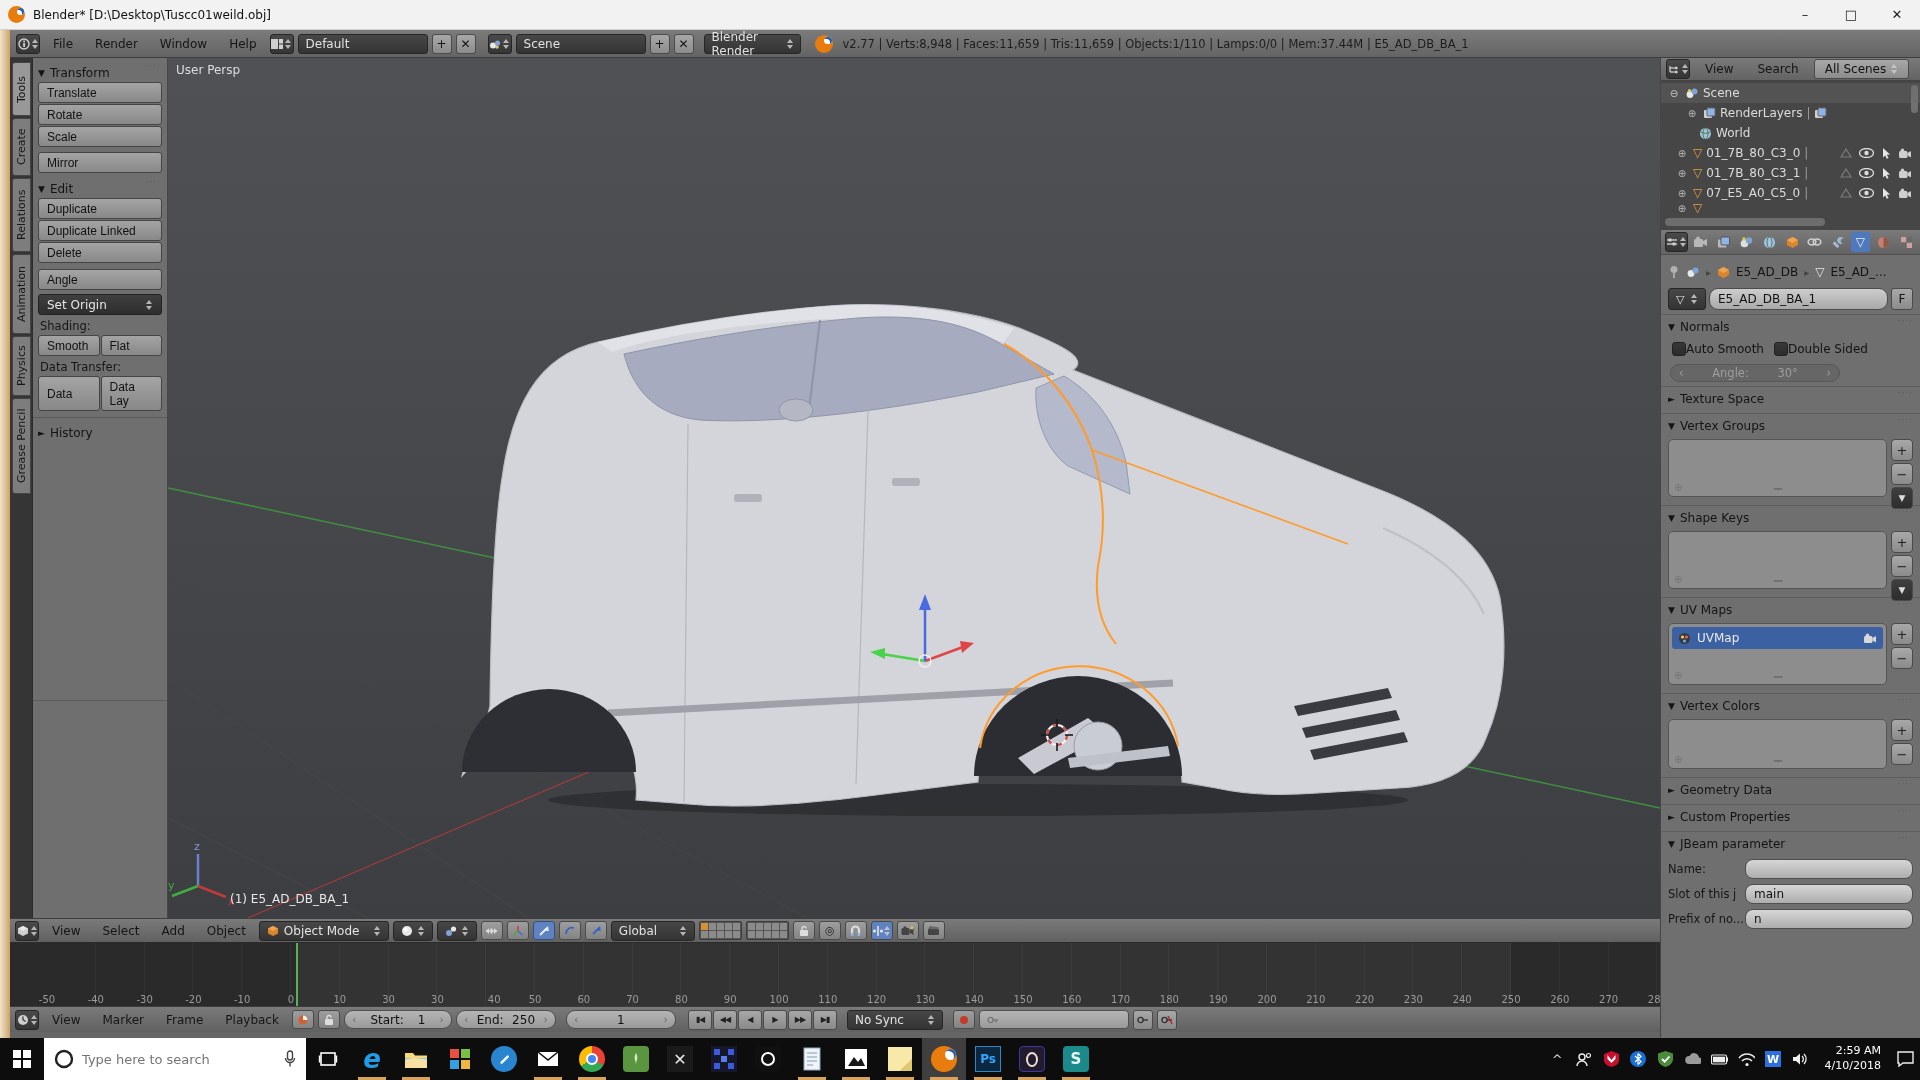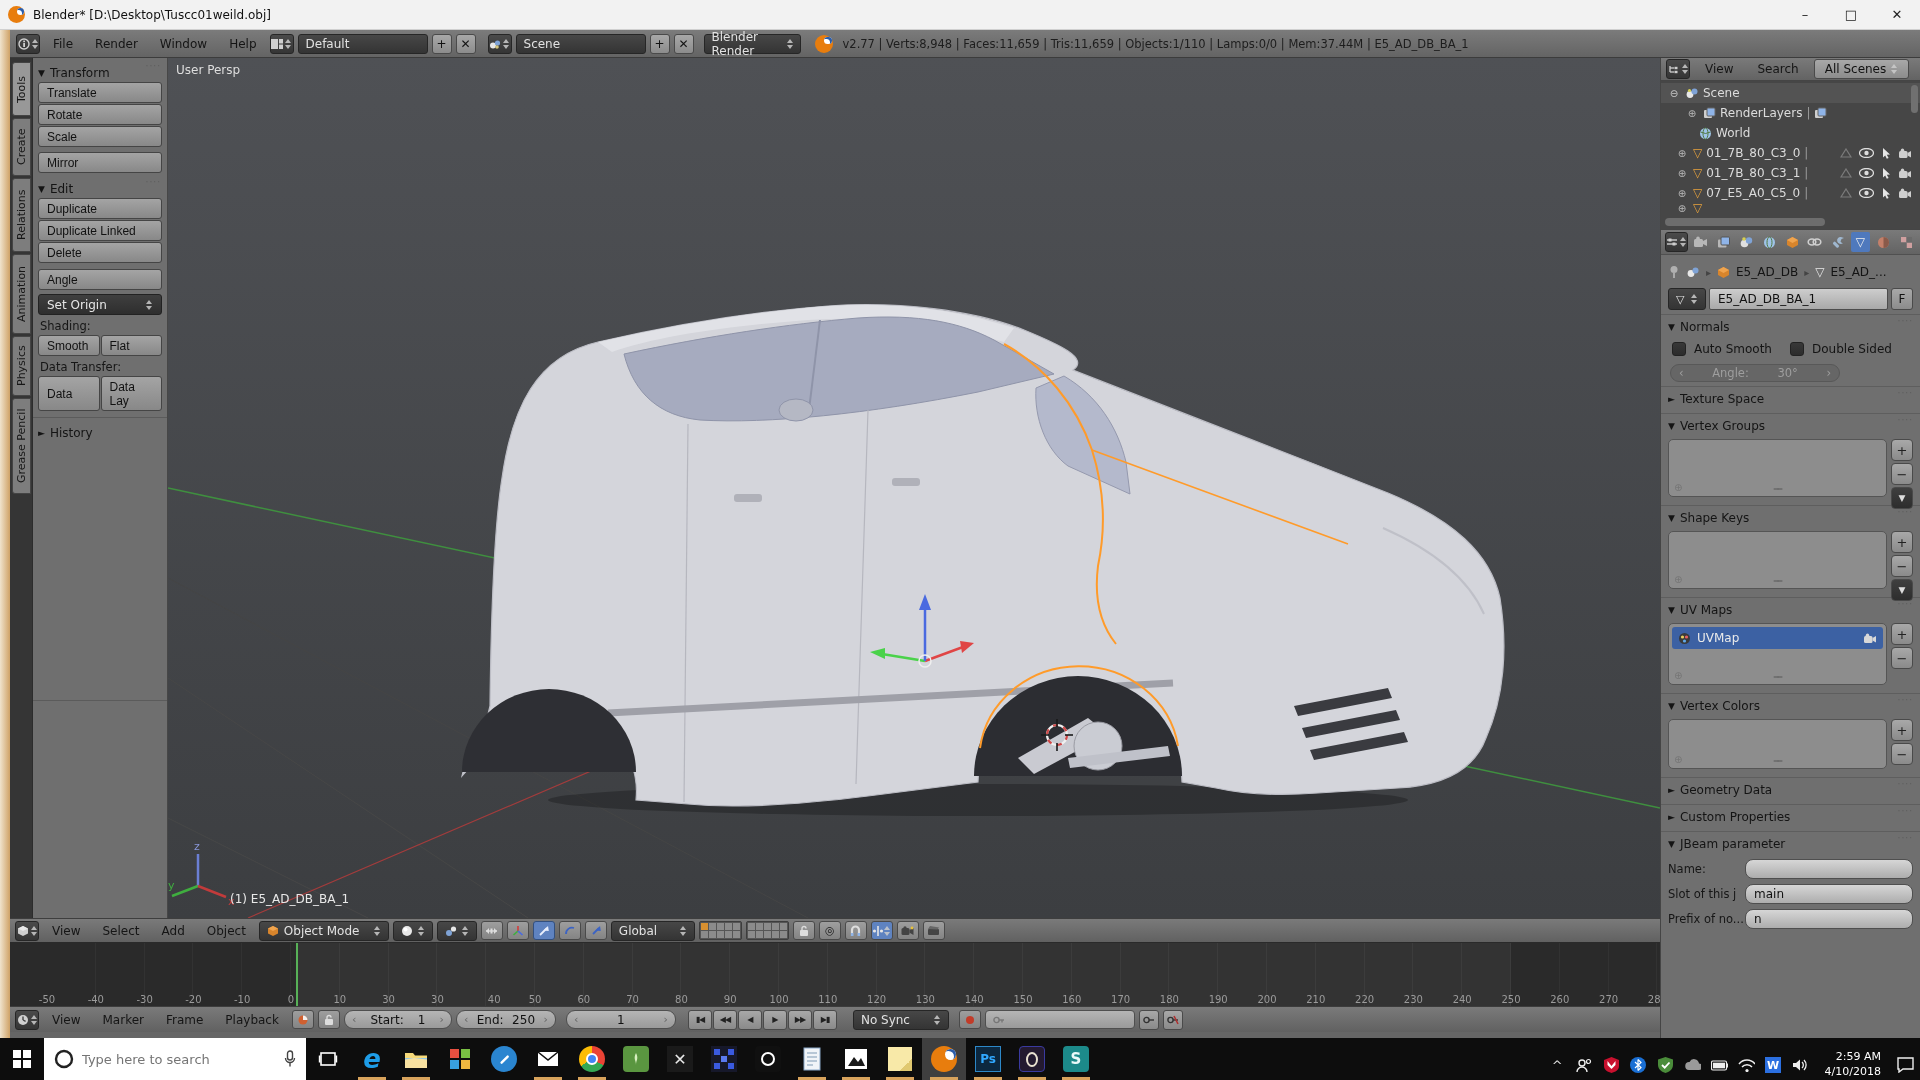--- a/index.html
+++ b/index.html
@@ -85,23 +85,23 @@
 .sidebtns{position:absolute;right:0;top:0;display:flex;flex-direction:column;gap:2px}
 .sb{width:22px;height:22px;border-radius:4px;background:linear-gradient(#a8a8a8,#8a8a8a);border:1px solid #4a4a4a;display:flex;align-items:center;justify-content:center;color:#222;font-size:13px}
 .sb.dark{background:linear-gradient(#3f3f3f,#2d2d2d);color:#ddd;font-size:9px}
 .uvrow{position:absolute;left:3px;right:3px;top:3px;height:22px;background:#3c61a3;border-radius:3px;display:flex;align-items:center;gap:6px;padding:0 6px;color:#eaeaea}
 .chk{width:14px;height:14px;border-radius:3px;background:linear-gradient(#383838,#2c2c2c);border:1px solid #222;display:inline-block}
 .fieldrow{display:flex;align-items:center;margin:5px 0}
 .fieldrow label{width:90px;font-size:11.5px;color:#161616}
 .fieldrow input{flex:1;height:20px;border-radius:8px;border:1px solid #4f4f4f;background:linear-gradient(#d6d6d6,#adadad);padding:0 8px;font-size:12px;color:#111;font-family:inherit}
 .anglepill{width:170px;height:18px;border-radius:9px;background:#666;border:1px solid #585858;color:#9e9e9e;display:flex;align-items:center;justify-content:space-between;padding:0 8px;font-size:11.5px;margin:3px 0 3px 2px}
 .namefield{display:flex;align-items:center;gap:3px;margin:4px 0}
-.namefield .nf{flex:1;height:22px;background:linear-gradient(#cdcdcd,#a9a9a9);border:1px solid #4c4c4c;border-radius:2px;display:flex;align-items:center;padding:0 8px;color:#111}
-
-#taskbar{left:0;top:1038px;width:1920px;height:42px;background:#0d0d0d;display:flex;align-items:flex-end;color:#fff}
+.namefield .nf{flex:1;height:22px;background:linear-gradient(#cdcdcd,#a9a9a9);border:1px solid #4c4c4c;border-radius:9px;display:flex;align-items:center;padding:0 8px;color:#111}
+
+#taskbar{left:0;top:1038px;width:1920px;height:42px;background:#0d0d0d;display:flex;align-items:center;color:#fff}
 .tbapp{width:44px;height:42px;display:flex;align-items:center;justify-content:center;position:relative;flex:0 0 auto}
 .tbapp.open:after{content:"";position:absolute;bottom:0;left:8px;right:8px;height:3px;background:#d8a35c}
 .tbapp.active{background:#3f3f3f}
 #searchbox{width:262px;height:42px;background:#fff;display:flex;align-items:center;gap:8px;padding:0 10px;flex:0 0 auto}
 #searchbox input{border:none;outline:none;flex:1;font-size:13px;color:#333;font-family:inherit;background:transparent}
 #tray{margin-left:auto;display:flex;align-items:center;gap:10px;padding-right:6px}
 #clock{text-align:right;font-size:11px;line-height:1.35;color:#fff;padding:0 6px}
 .trayic{width:17px;height:17px;display:flex;align-items:center;justify-content:center}
 svg{display:block}
 </style>
@@ -512,21 +512,21 @@
         <span class="a">›</span>
       </span>
     <span class="row" style="gap:1px;margin-left:8px">
       <span class="pb">▮◀</span>
       <span class="pb">◀◀</span>
       <span class="pb">◀</span>
       <span class="pb">▶</span>
       <span class="pb">▶▶</span>
       <span class="pb">▶▮</span>
     </span>
-    <span class="dk" style="width:96px;justify-content:space-between;margin-left:12px">
+    <span class="dk" style="width:96px;justify-content:space-between;margin-left:6px">
         <span>No Sync</span>
         <span class="updn"></span>
       </span>
     <span class="hicon" style="margin-left:6px">
         <svg width="10" height="10">
           <circle cx="5" cy="5" r="4" fill="#c23b28"></circle>
         </svg>
       </span>
     <span class="pill" style="width:150px;border-radius:4px">
         <svg width="12" height="8">
@@ -777,21 +777,21 @@
           </span>
         <span class="nf">E5_AD_DB_BA_1</span>
         <span class="lt" style="height:22px;width:22px">F</span>
       </div>
       <div class="sechr"></div>
       <div class="sech">
           <span style="font-size:9px">▼</span>
           <span>Normals</span>
           <span class="grip">····</span>
         </div>
-      <div class="row" style="gap:8px;height:24px;padding-left:4px">
+      <div class="row" style="height:24px;padding-left:4px">
         <span class="chk"></span>
         <span style="width:88px">Auto Smooth</span>
         <span class="chk"></span>
         <span>Double Sided</span>
       </div>
       <div class="anglepill">
           <span>‹</span>
           <span>Angle:</span>
           <span>30°</span>
           <span>›</span>

